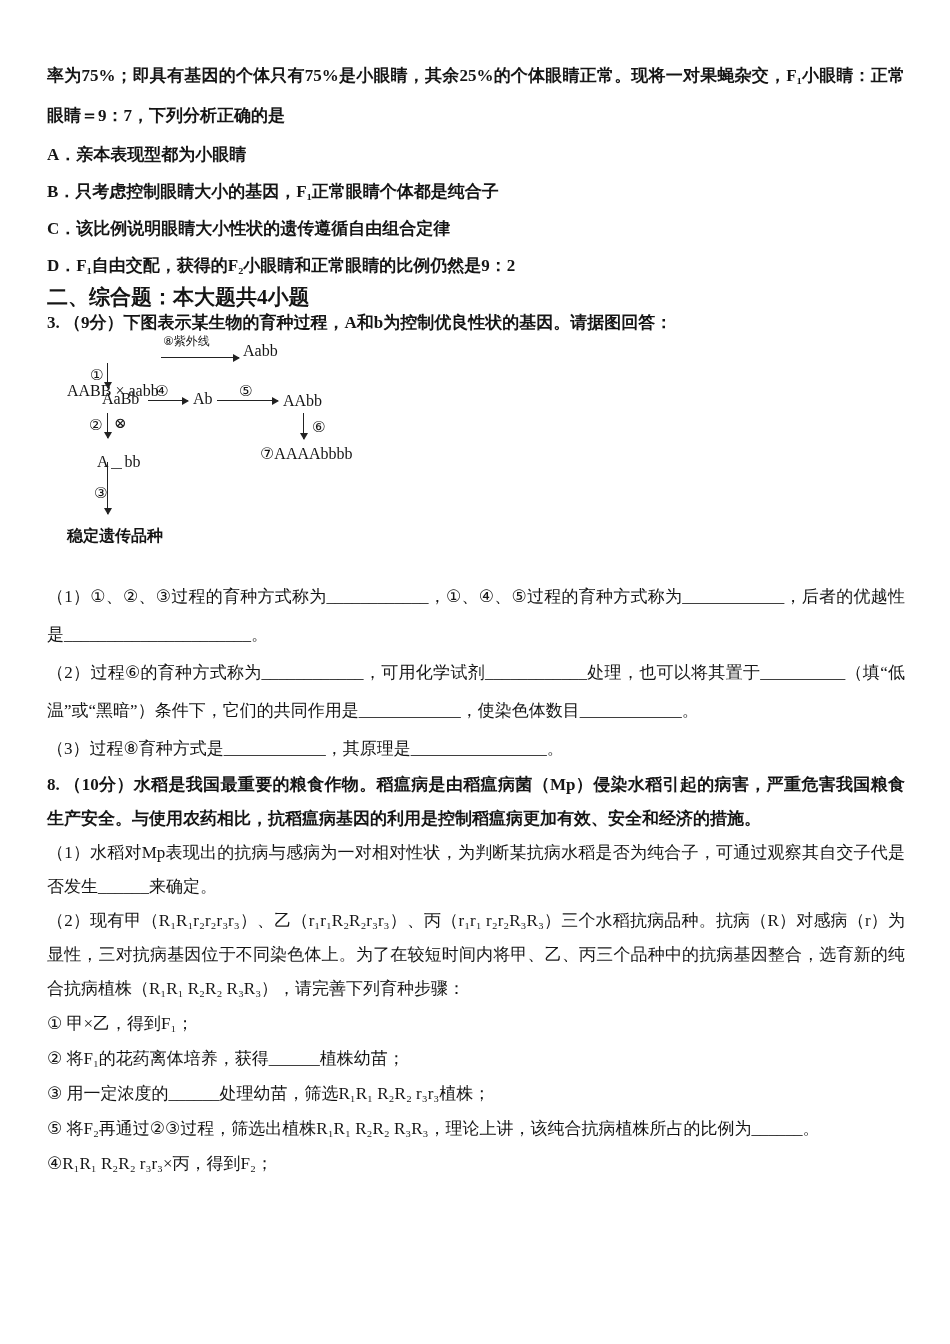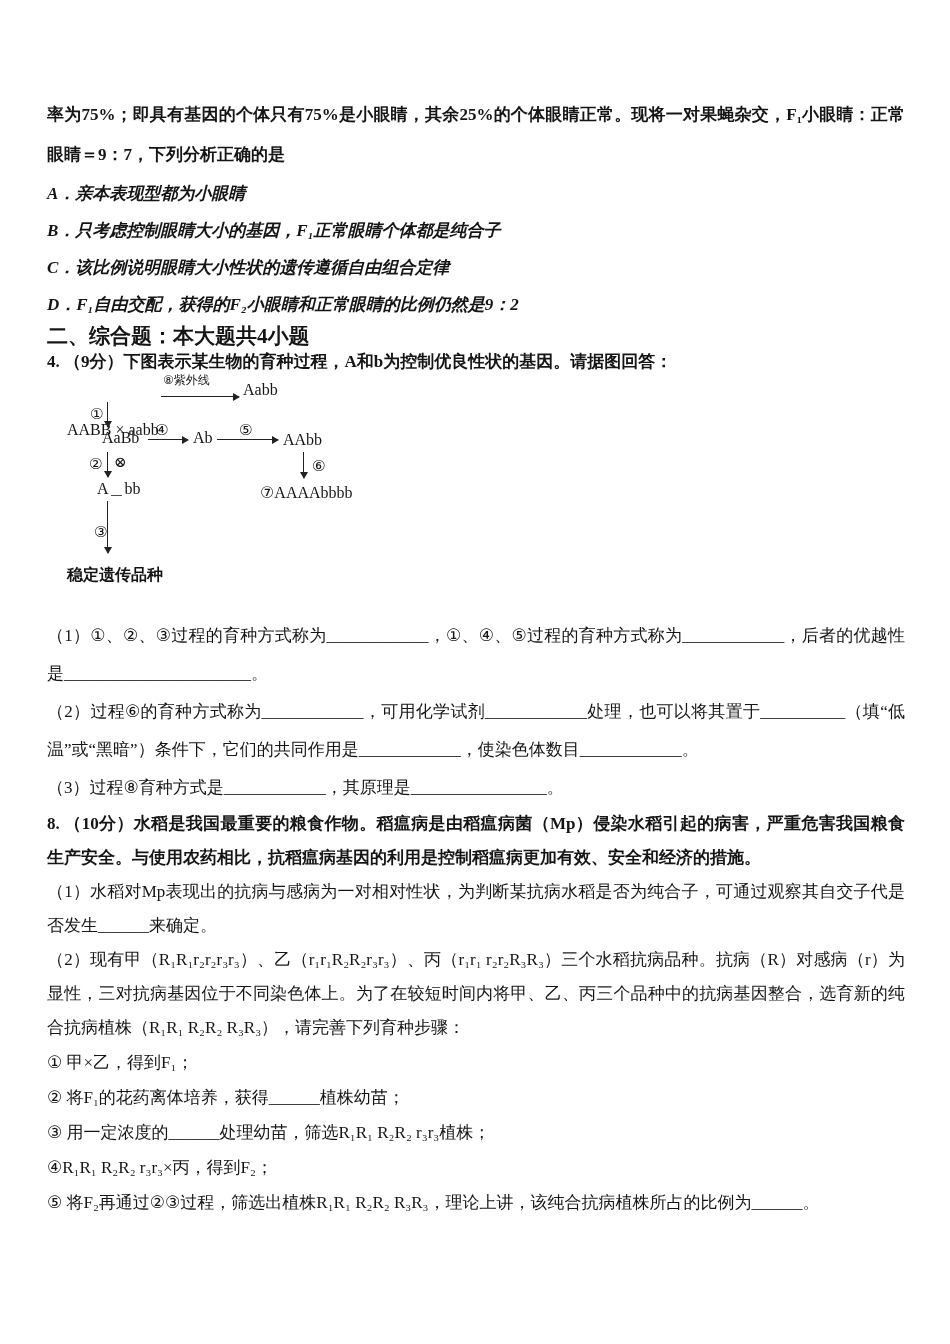--- a/index.html
+++ b/index.html
@@ -1,29 +1,29 @@
 <!DOCTYPE html>
 <html><head>
 <meta charset="utf-8">
 <style>
   * { margin: 0; padding: 0; box-sizing: border-box; }
   html, body { width: 950px; height: 1344px; background: #ffffff; overflow: hidden; }
   body {
     font-family: "Liberation Serif", "DejaVu Serif", "DejaVu Sans", serif;
     color: #151515;
   }
-  .page { padding: 95px 45px 0 47px; }
+  .page { padding: 56px 45px 0 47px; }
   .para {
     font-size: 17px;
     text-align: justify;
     word-break: break-all;
   }
   .bold { font-weight: bold; }
   .q6-stem { line-height: 40px; }
-  .option { line-height: 37px; font-style: italic; }
+  .option { line-height: 37px; }
   .section-title { line-height: 26px; font-size: 21px; font-weight: bold; }
   .q7-intro { line-height: 26px; }
   .q7-sub { line-height: 38px; }
   .q8-intro { line-height: 34px; }
   .q8-sub { line-height: 34px; }
   .q8-step { line-height: 35px; }
 
   
   .diagram {
     position: relative;
@@ -54,21 +54,21 @@
   .d-f1       { left: 45px;  top: 54px; }
   .d-s4       { left: 98px;  top: 46px; font-size: 15px; }
   .d-a4       { left: 91px;  top: 64px; width: 40px; }
   .d-gamete   { left: 136px; top: 54px; }
   .d-s5       { left: 182px; top: 46px; font-size: 15px; }
   .d-a5       { left: 160px; top: 64px; width: 61px; }
   .d-homo     { left: 226px; top: 56px; }
   .d-s2       { left: 32px;  top: 80px; font-size: 15px; }
   .d-a2       { left: 50px;  top: 77px; height: 25px; }
   .d-self     { left: 57px;  top: 78px; font-size: 15px; }
-  .d-sel      { left: 40px;  top: 104px; }
+  .d-sel      { left: 40px;  top: 116px; }
   .d-a6       { left: 246px; top: 77px; height: 26px; }
   .d-s6       { left: 255px; top: 82px; font-size: 15px; }
   .d-tetra    { left: 203px; top: 108px; }
   .d-a3       { left: 50px;  top: 126px; height: 52px; }
   .d-s3       { left: 37px;  top: 148px; font-size: 15px; }
   .d-product  { left: 10px;  top: 190px; font-weight: bold; }
 </style>
 </head>
 <body>
 
@@ -78,21 +78,21 @@
 
   <div>
     <p class="para bold option">A．亲本表现型都为小眼睛</p>
     <p class="para bold option">B．只考虑控制眼睛大小的基因，F₁正常眼睛个体都是纯合子</p>
     <p class="para bold option">C．该比例说明眼睛大小性状的遗传遵循自由组合定律</p>
     <p class="para bold option">D．F₁自由交配，获得的F₂小眼睛和正常眼睛的比例仍然是9：2</p>
   </div>
 
   <p class="para section-title">二、综合题：本大题共4小题</p>
 
-  <p class="para bold q7-intro">4. （9分）下图表示某生物的育种过程，A和b为控制优良性状的基因。请据图回答：</p>
+  <p class="para bold q7-intro">3. （9分）下图表示某生物的育种过程，A和b为控制优良性状的基因。请据图回答：</p>
 
   <div class="diagram">
     <span class="dg d-parents">AABB × aabb</span>
     <span class="dg d-uvlabel">⑧紫外线</span>
     <div class="arr-h d-uvarrow"></div>
     <span class="dg d-uvprod">Aabb</span>
 
     <span class="dg d-s1">①</span>
     <div class="arr-v d-a1"></div>
     <span class="dg d-f1">AaBb</span>
@@ -124,17 +124,17 @@
   <p class="para q7-sub">（3）过程⑧育种方式是____________，其原理是________________。</p>
 
   <p class="para bold q8-intro">8. （10分）水稻是我国最重要的粮食作物。稻瘟病是由稻瘟病菌（Mp）侵染水稻引起的病害，严重危害我国粮食生产安全。与使用农药相比，抗稻瘟病基因的利用是控制稻瘟病更加有效、安全和经济的措施。</p>
   <p class="para q8-sub">（1）水稻对Mp表现出的抗病与感病为一对相对性状，为判断某抗病水稻是否为纯合子，可通过观察其自交子代是否发生______来确定。</p>
   <p class="para q8-sub">（2）现有甲（R₁R₁r₂r₂r₃r₃）、乙（r₁r₁R₂R₂r₃r₃）、丙（r₁r₁ r₂r₂R₃R₃）三个水稻抗病品种。抗病（R）对感病（r）为显性，三对抗病基因位于不同染色体上。为了在较短时间内将甲、乙、丙三个品种中的抗病基因整合，选育新的纯合抗病植株（R₁R₁ R₂R₂ R₃R₃），请完善下列育种步骤：</p>
 
   <div>
     <p class="para q8-step">① 甲×乙，得到F₁；</p>
     <p class="para q8-step">② 将F₁的花药离体培养，获得______植株幼苗；</p>
     <p class="para q8-step">③ 用一定浓度的______处理幼苗，筛选R₁R₁ R₂R₂ r₃r₃植株；</p>
+    <p class="para q8-step">⑤ 将F₂再通过②③过程，筛选出植株R₁R₁ R₂R₂ R₃R₃，理论上讲，该纯合抗病植株所占的比例为______。</p>
     <p class="para q8-step">④R₁R₁ R₂R₂ r₃r₃×丙，得到F₂；</p>
-    <p class="para q8-step">⑤ 将F₂再通过②③过程，筛选出植株R₁R₁ R₂R₂ R₃R₃，理论上讲，该纯合抗病植株所占的比例为______。</p>
   </div>
 
 </div>
 
 </body></html>

